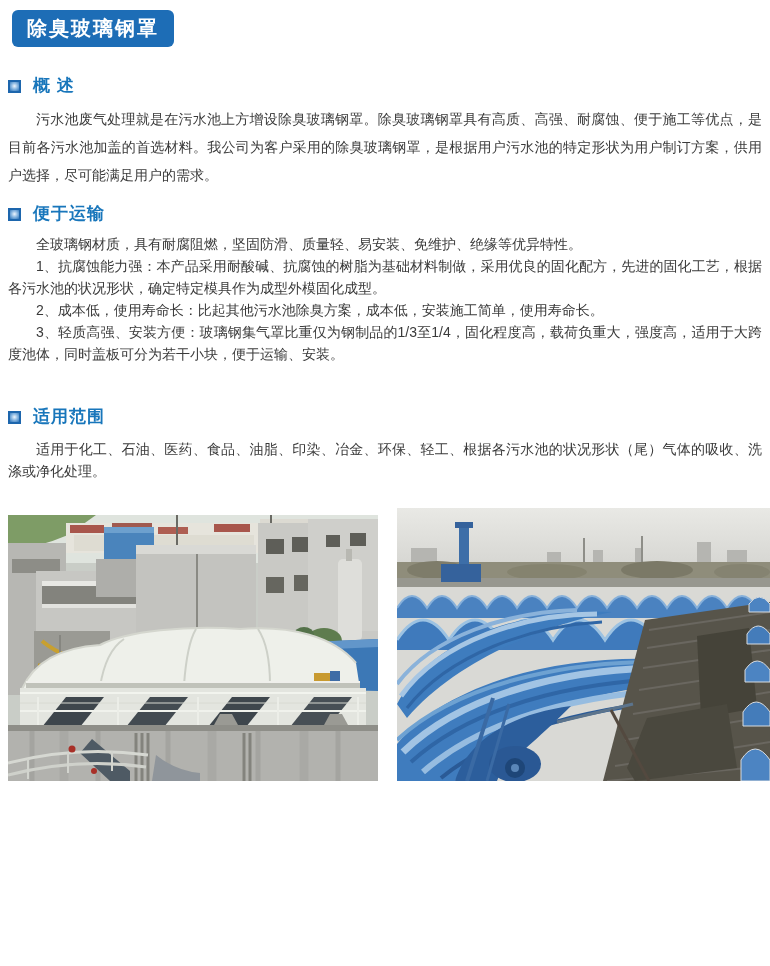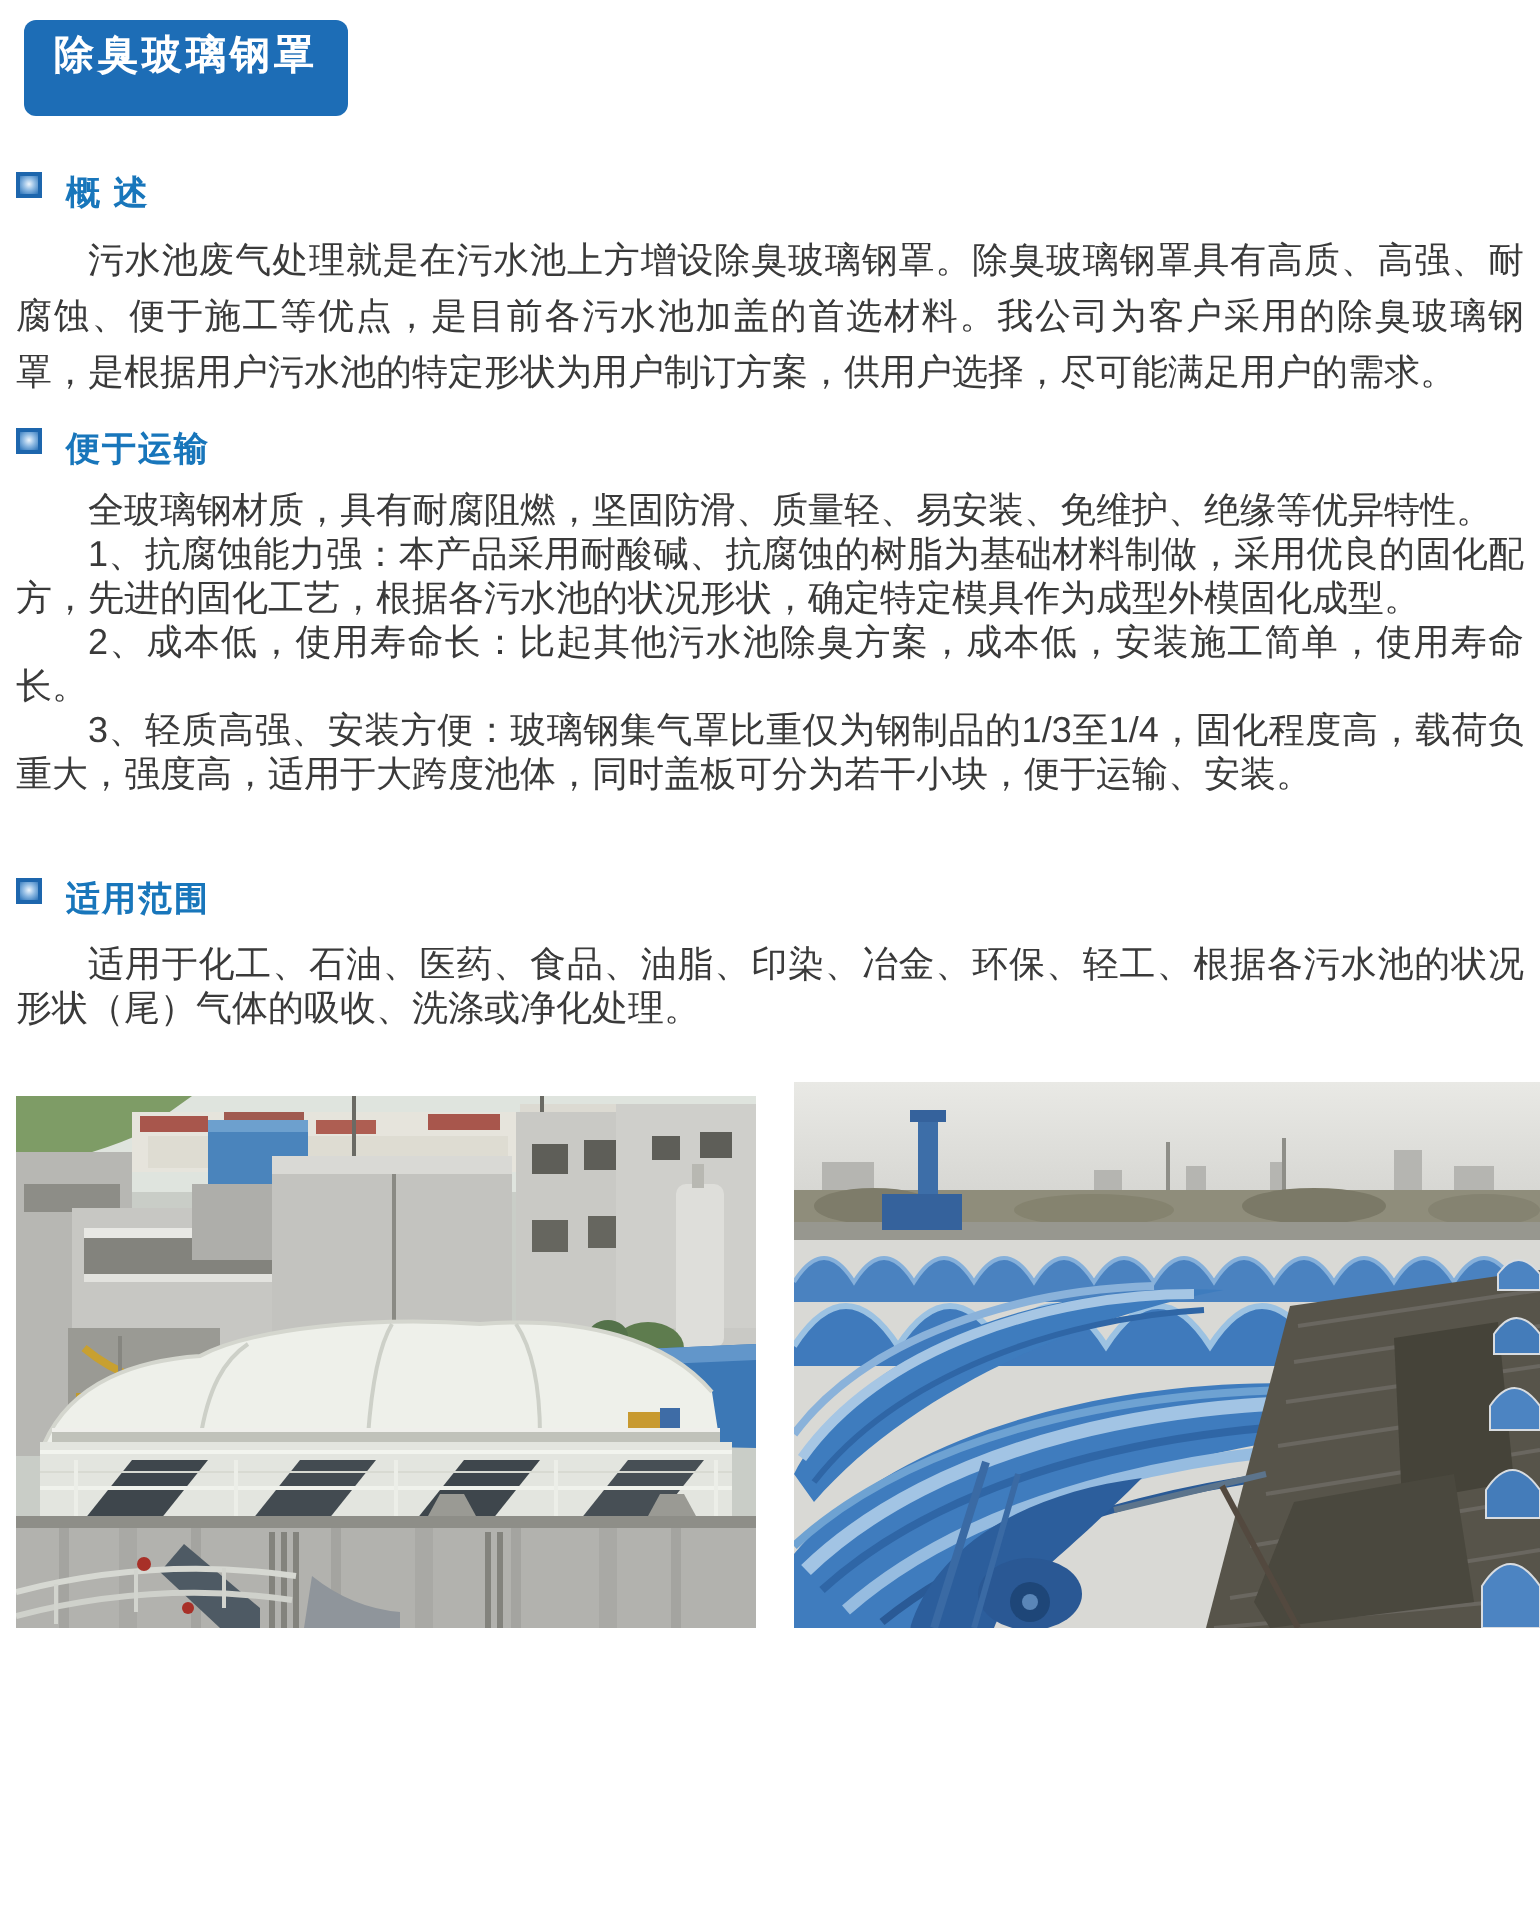--- a/index.html
+++ b/index.html
@@ -12,42 +12,42 @@
   .page{width:770px;box-sizing:border-box;padding:8px 8px 0 8px;}
 
   
   .title-badge{
     display:inline-block;
     margin:2px 0 14px 4px;
     background:#1d6db6;
     color:#ffffff;
     font-size:20px;font-weight:bold;letter-spacing:2px;
     line-height:1;
-    padding:8px 15px 20px 15px;
+    padding:8px 15px 9px 15px;
     border-radius:6px;
   }
 
   
-  .section-header{display:flex;align-items:flex-start;margin:14px 0 8px 0;}
+  .section-header{display:flex;align-items:center;margin:14px 0 8px 0;}
   .section-header .bullet{
     width:13px;height:13px;flex:0 0 13px;
     border:2px solid #1d66ad;
     background:radial-gradient(circle at 50% 45%, #eef6fd 0%, #8db9e2 45%, #2a72b8 100%);
     box-sizing:border-box;
   }
   .section-header h2{
     margin:0 0 0 12px;
     font-size:17px;font-weight:bold;color:#1876bb;
     letter-spacing:1px;line-height:22px;
   }
 
   
   .sec-body p{
     margin:0;
-    font-size:18px;line-height:28px;
+    font-size:14px;line-height:28px;
     text-indent:2em;
     text-align:justify;
     color:#3a3a3a;
   }
   .sec-body.tight p{line-height:22px;}
   .sec-body{margin-bottom:4px;}
 
   
   .photos{display:flex;align-items:flex-end;margin-top:26px;gap:19px;}
   .photo{display:block;margin:0;line-height:0;}

